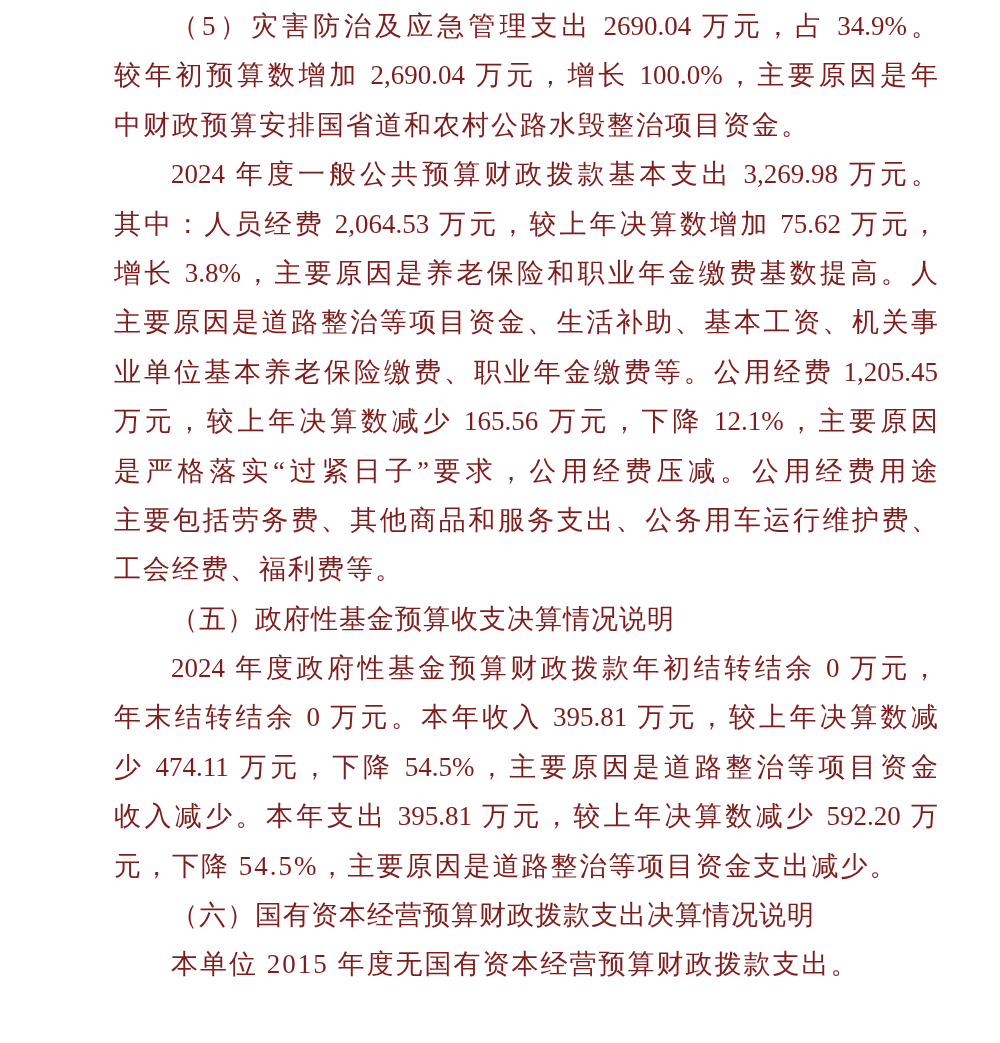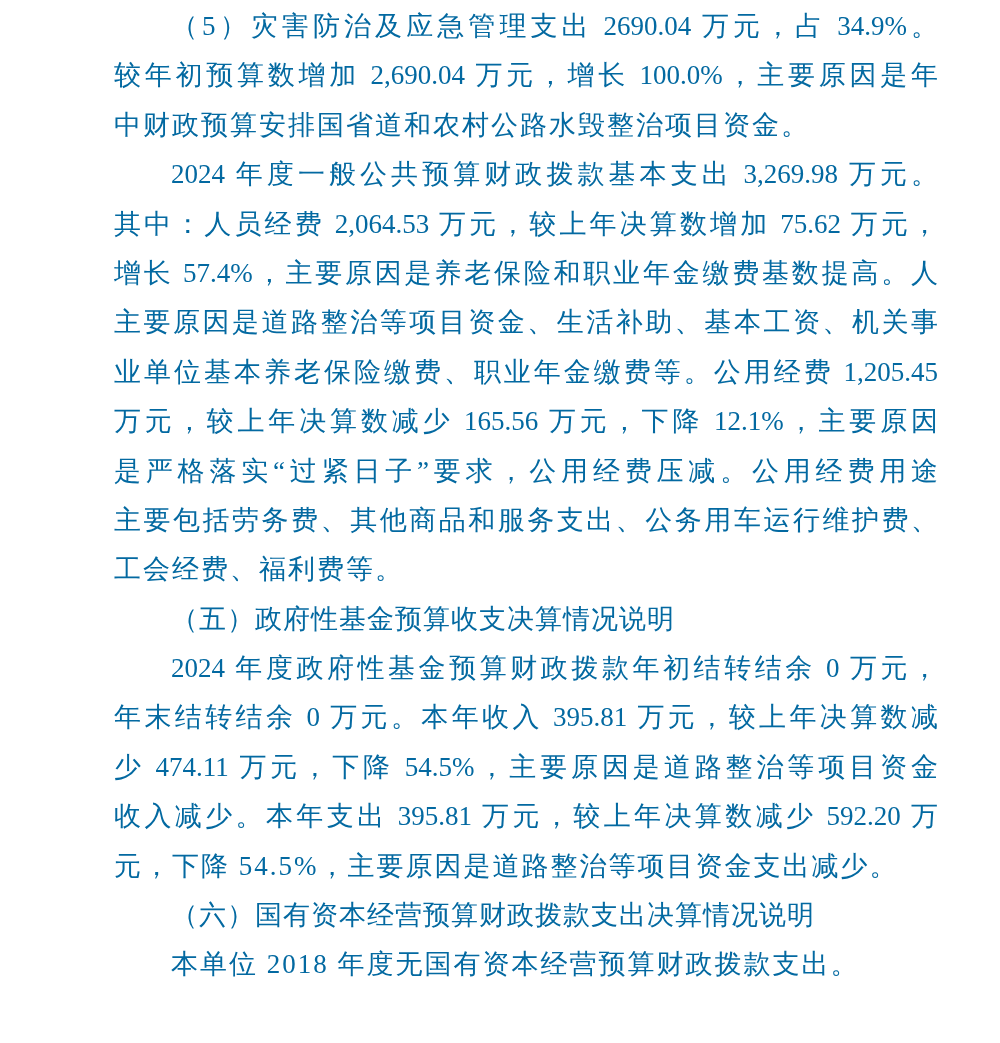--- a/index.html
+++ b/index.html
@@ -8,21 +8,21 @@
     background: #ffffff;
   }
   .page {
     position: relative;
     box-sizing: border-box;
     width: 1000px;
     height: 1043px;
     background: #ffffff;
     padding: 2px 62px 0 114px;
     font-family: "Liberation Serif", "DejaVu Serif", serif;
-    color: #0369a1;
+    color: #7f1d1d;
     overflow: hidden;
   }
   .line {
     height: 49.4px;
     line-height: 49.4px;
     font-size: 27px;
     white-space: normal;
     text-align: justify;
   }
   
@@ -46,28 +46,28 @@
 </style>
 </head>
 <body>
 
 <div class="page">
   <div class="line j ind">（5）灾害防治及应急管理支出 2690.04 万元，占 34.9%。</div>
   <div class="line j">较年初预算数增加 2,690.04 万元，增长 100.0%，主要原因是年</div>
   <div class="line l">中财政预算安排国省道和农村公路水毁整治项目资金。</div>
   <div class="line j ind">2024 年度一般公共预算财政拨款基本支出 3,269.98 万元。</div>
   <div class="line j">其中：人员经费 2,064.53 万元，较上年决算数增加 75.62 万元，</div>
-  <div class="line j">增长 57.4%，主要原因是养老保险和职业年金缴费基数提高。人</div>
+  <div class="line j">增长 3.8%，主要原因是养老保险和职业年金缴费基数提高。人</div>
   <div class="line j">主要原因是道路整治等项目资金、生活补助、基本工资、机关事</div>
   <div class="line j">业单位基本养老保险缴费、职业年金缴费等。公用经费 1,205.45</div>
   <div class="line j">万元，较上年决算数减少 165.56 万元，下降 12.1%，主要原因</div>
   <div class="line j">是严格落实“过紧日子”要求，公用经费压减。公用经费用途</div>
   <div class="line j">主要包括劳务费、其他商品和服务支出、公务用车运行维护费、</div>
   <div class="line l">工会经费、福利费等。</div>
   <div class="line l ind heading">（五）政府性基金预算收支决算情况说明</div>
   <div class="line j ind">2024 年度政府性基金预算财政拨款年初结转结余 0 万元，</div>
   <div class="line j">年末结转结余 0 万元。本年收入 395.81 万元，较上年决算数减</div>
   <div class="line j">少 474.11 万元，下降 54.5%，主要原因是道路整治等项目资金</div>
   <div class="line j">收入减少。本年支出 395.81 万元，较上年决算数减少 592.20 万</div>
   <div class="line l">元，下降 54.5%，主要原因是道路整治等项目资金支出减少。</div>
   <div class="line l ind heading">（六）国有资本经营预算财政拨款支出决算情况说明</div>
-  <div class="line l ind">本单位 2018 年度无国有资本经营预算财政拨款支出。</div>
+  <div class="line l ind">本单位 2015 年度无国有资本经营预算财政拨款支出。</div>
 </div>
 
 </body></html>

